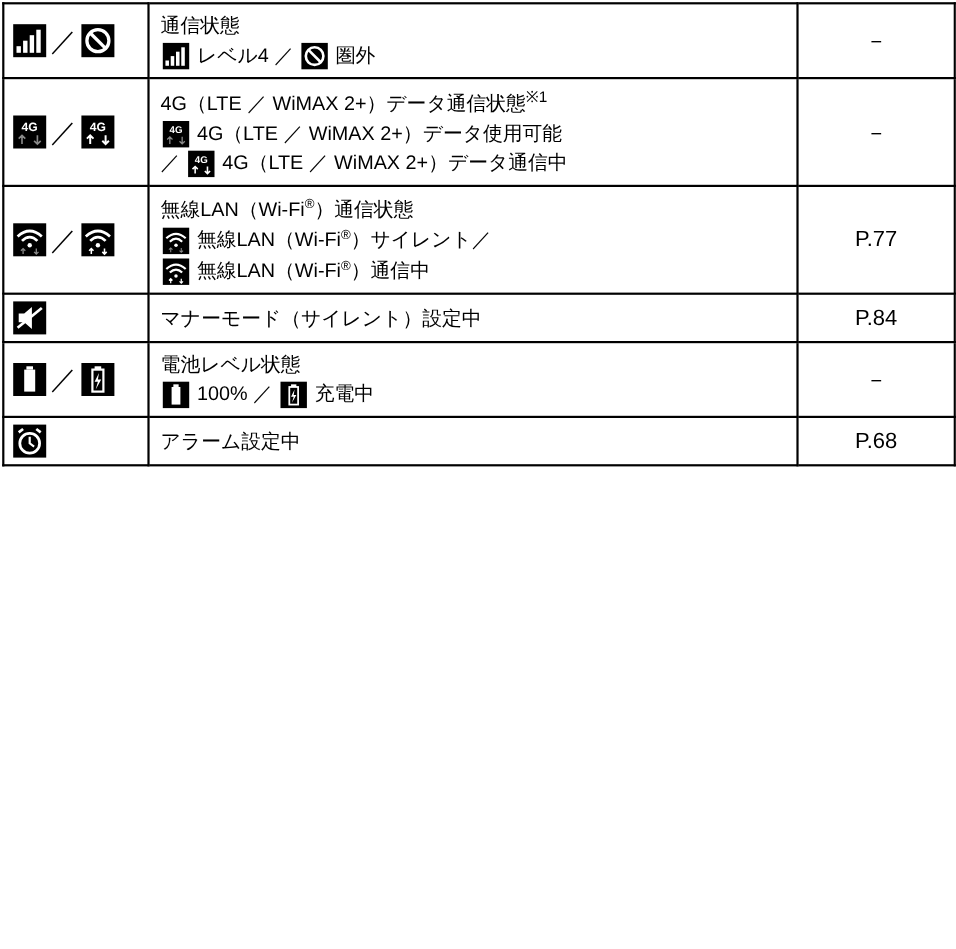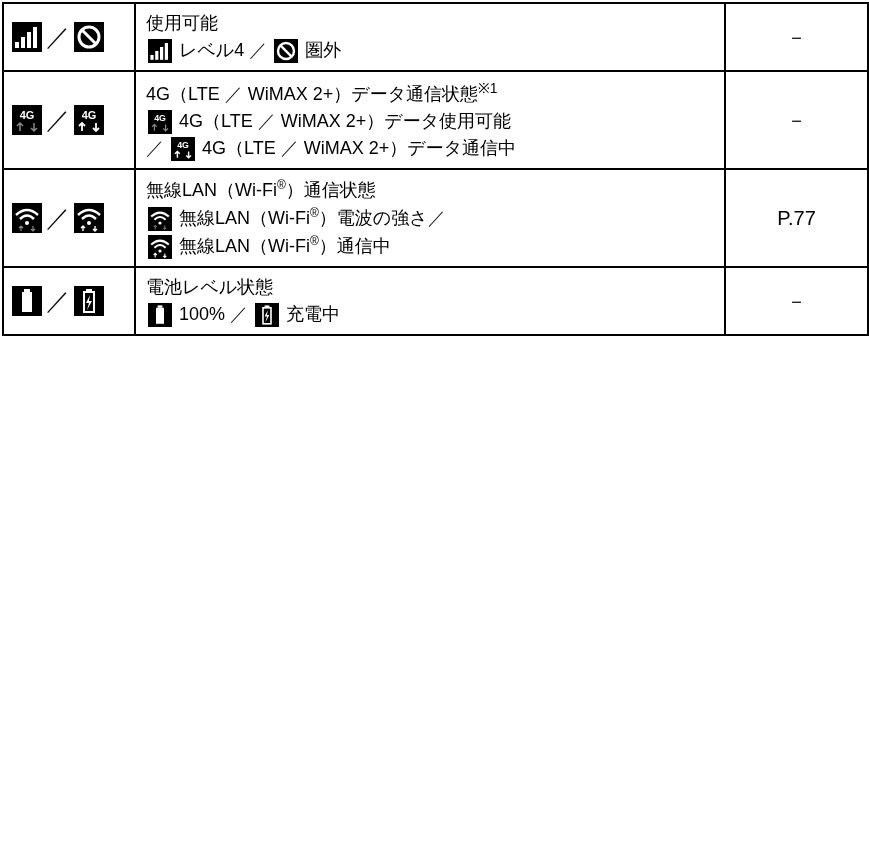--- a/index.html
+++ b/index.html
@@ -55,21 +55,21 @@
         <td class="icon-col"><span class="icon"><svg viewBox="0 0 30 30">
               <rect x="3" y="20" width="4" height="6" fill="#fff"></rect>
               <rect x="9" y="15" width="4" height="11" fill="#fff"></rect>
               <rect x="15" y="10" width="4" height="16" fill="#fff"></rect>
               <rect x="21" y="5" width="4" height="21" fill="#fff"></rect>
             </svg></span><span class="slash">／</span><span class="icon"><svg viewBox="0 0 30 30">
               <circle cx="15" cy="15" r="10" fill="none" stroke="#fff" stroke-width="3"></circle>
               <line x1="8" y1="8" x2="22" y2="22" stroke="#fff" stroke-width="3"></line>
             </svg></span></td>
         <td class="desc-col">
-          <div class="desc-line"><span>使用可能</span></div>
+          <div class="desc-line"><span>通信状態</span></div>
           <div class="desc-line"><span class="inline-icon"><svg viewBox="0 0 30 30">
                 <rect x="3" y="20" width="4" height="6" fill="#fff"></rect>
                 <rect x="9" y="15" width="4" height="11" fill="#fff"></rect>
                 <rect x="15" y="10" width="4" height="16" fill="#fff"></rect>
                 <rect x="21" y="5" width="4" height="21" fill="#fff"></rect>
               </svg></span><span> レベル4 ／ </span><span class="inline-icon"><svg viewBox="0 0 30 30">
                 <circle cx="15" cy="15" r="10" fill="none" stroke="#fff" stroke-width="3"></circle>
                 <line x1="8" y1="8" x2="22" y2="22" stroke="#fff" stroke-width="3"></line>
               </svg></span><span> 圏外</span></div>
         </td>
@@ -108,29 +108,39 @@
               <circle cx="15" cy="20" r="2" fill="#fff"></circle>
               <path d="M9 23 L9 28 M7 25 L9 23 L11 25 M21 23 L21 28 M19 26 L21 28 L23 26" stroke="#fff" stroke-width="1.4" fill="none"></path>
             </svg></span></td>
         <td class="desc-col">
           <div class="desc-line"><span>無線LAN（Wi-Fi</span><span class="sup">®</span><span>）通信状態</span></div>
           <div class="desc-line"><span class="inline-icon"><svg viewBox="0 0 30 30">
                 <path d="M4 12 Q15 2 26 12" stroke="#fff" stroke-width="2.5" fill="none"></path>
                 <path d="M8 16 Q15 9 22 16" stroke="#fff" stroke-width="2.5" fill="none"></path>
                 <circle cx="15" cy="20" r="2" fill="#fff"></circle>
                 <path d="M9 23 L9 28 M7 25 L9 23 L11 25 M21 23 L21 28 M19 26 L21 28 L23 26" stroke="#888" stroke-width="1.2" fill="none"></path>
-              </svg></span><span> 無線LAN（Wi-Fi</span><span class="sup">®</span><span>）電波の強さ／</span></div>
+              </svg></span><span> 無線LAN（Wi-Fi</span><span class="sup">®</span><span>）サイレント／</span></div>
           <div class="desc-line"><span class="inline-icon"><svg viewBox="0 0 30 30">
                 <path d="M4 12 Q15 2 26 12" stroke="#fff" stroke-width="2.5" fill="none"></path>
                 <path d="M8 16 Q15 9 22 16" stroke="#fff" stroke-width="2.5" fill="none"></path>
                 <circle cx="15" cy="20" r="2" fill="#fff"></circle>
                 <path d="M9 23 L9 28 M7 25 L9 23 L11 25 M21 23 L21 28 M19 26 L21 28 L23 26" stroke="#fff" stroke-width="1.4" fill="none"></path>
               </svg></span><span> 無線LAN（Wi-Fi</span><span class="sup">®</span><span>）通信中</span></div>
         </td>
         <td class="page-col">P.77</td>
+      </tr>
+      <tr>
+        <td class="icon-col"><span class="icon"><svg viewBox="0 0 30 30">
+              <path d="M5 11 L10 11 L17 5 L17 25 L10 19 L5 19 Z" fill="#fff"></path>
+              <line x1="4" y1="24" x2="26" y2="6" stroke="#fff" stroke-width="2.5"></line>
+            </svg></span></td>
+        <td class="desc-col">
+          <div class="desc-line"><span>マナーモード（サイレント）設定中</span></div>
+        </td>
+        <td class="page-col">P.84</td>
       </tr>
       <tr>
         <td class="icon-col"><span class="icon"><svg viewBox="0 0 30 30">
               <rect x="10" y="6" width="10" height="20" fill="#fff"></rect>
               <rect x="12" y="3" width="6" height="3" fill="#fff"></rect>
             </svg></span><span class="slash">／</span><span class="icon"><svg viewBox="0 0 30 30">
               <rect x="10" y="6" width="10" height="20" fill="none" stroke="#fff" stroke-width="2"></rect>
               <rect x="12" y="3" width="6" height="3" fill="#fff"></rect>
               <path d="M16 9 L12 17 L15 17 L13 24 L18 15 L15 15 Z" fill="#fff"></path>
             </svg></span></td>
@@ -140,14 +150,25 @@
                 <rect x="10" y="6" width="10" height="20" fill="#fff"></rect>
                 <rect x="12" y="3" width="6" height="3" fill="#fff"></rect>
               </svg></span><span> 100% ／ </span><span class="inline-icon"><svg viewBox="0 0 30 30">
                 <rect x="10" y="6" width="10" height="20" fill="none" stroke="#fff" stroke-width="2"></rect>
                 <rect x="12" y="3" width="6" height="3" fill="#fff"></rect>
                 <path d="M16 9 L12 17 L15 17 L13 24 L18 15 L15 15 Z" fill="#fff"></path>
               </svg></span><span> 充電中</span></div>
         </td>
         <td class="page-col">－</td>
       </tr>
+      <tr>
+        <td class="icon-col"><span class="icon"><svg viewBox="0 0 30 30">
+              <circle cx="15" cy="17" r="9" fill="none" stroke="#fff" stroke-width="2.5"></circle>
+              <path d="M15 11 L15 17 L19 20" stroke="#fff" stroke-width="2" fill="none"></path>
+              <path d="M5 7 L9 4 M25 7 L21 4" stroke="#fff" stroke-width="2.5"></path>
+            </svg></span></td>
+        <td class="desc-col">
+          <div class="desc-line"><span>アラーム設定中</span></div>
+        </td>
+        <td class="page-col">P.68</td>
+      </tr>
     </tbody>
 </table>
 
 </body></html>

